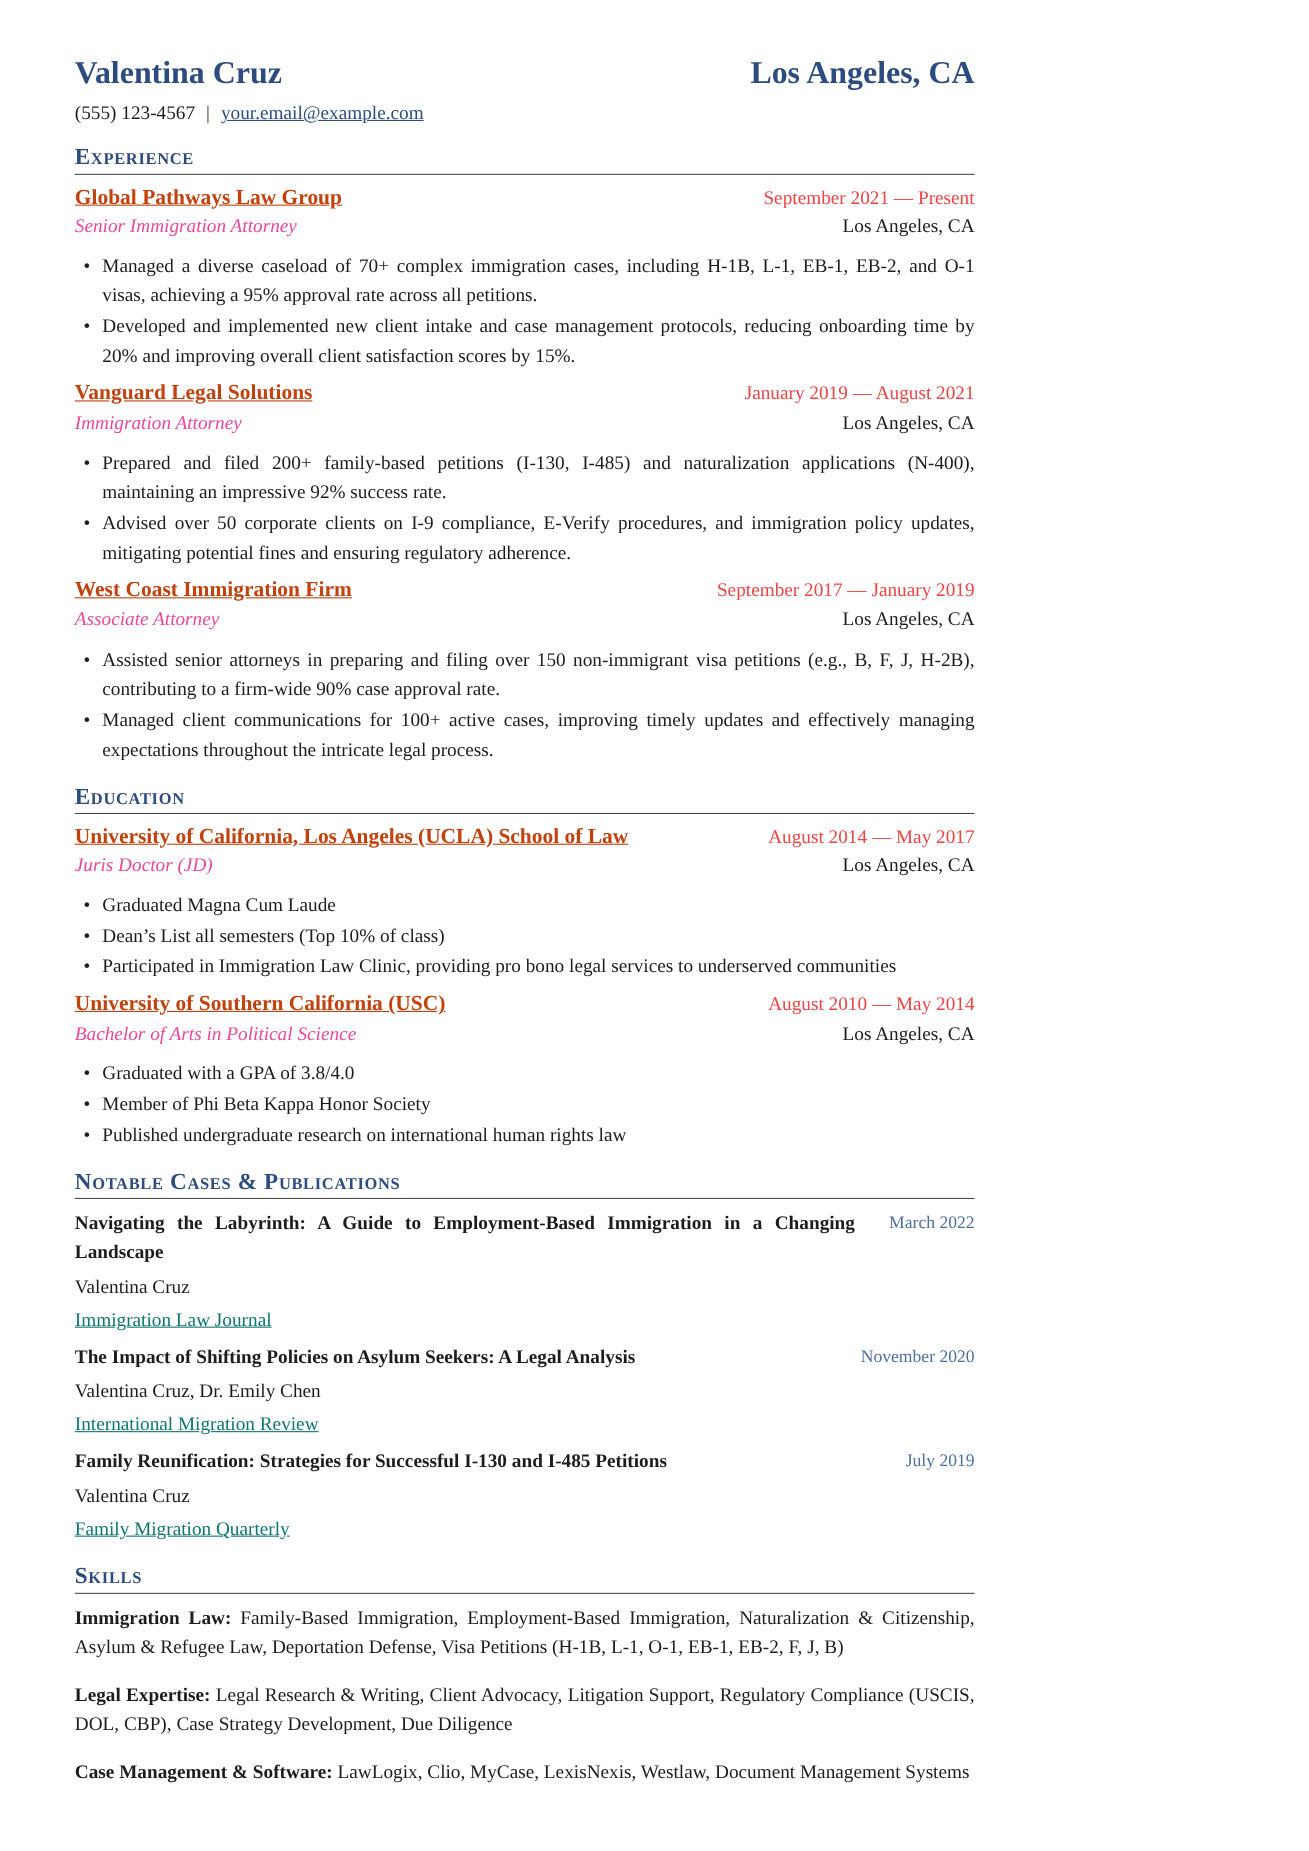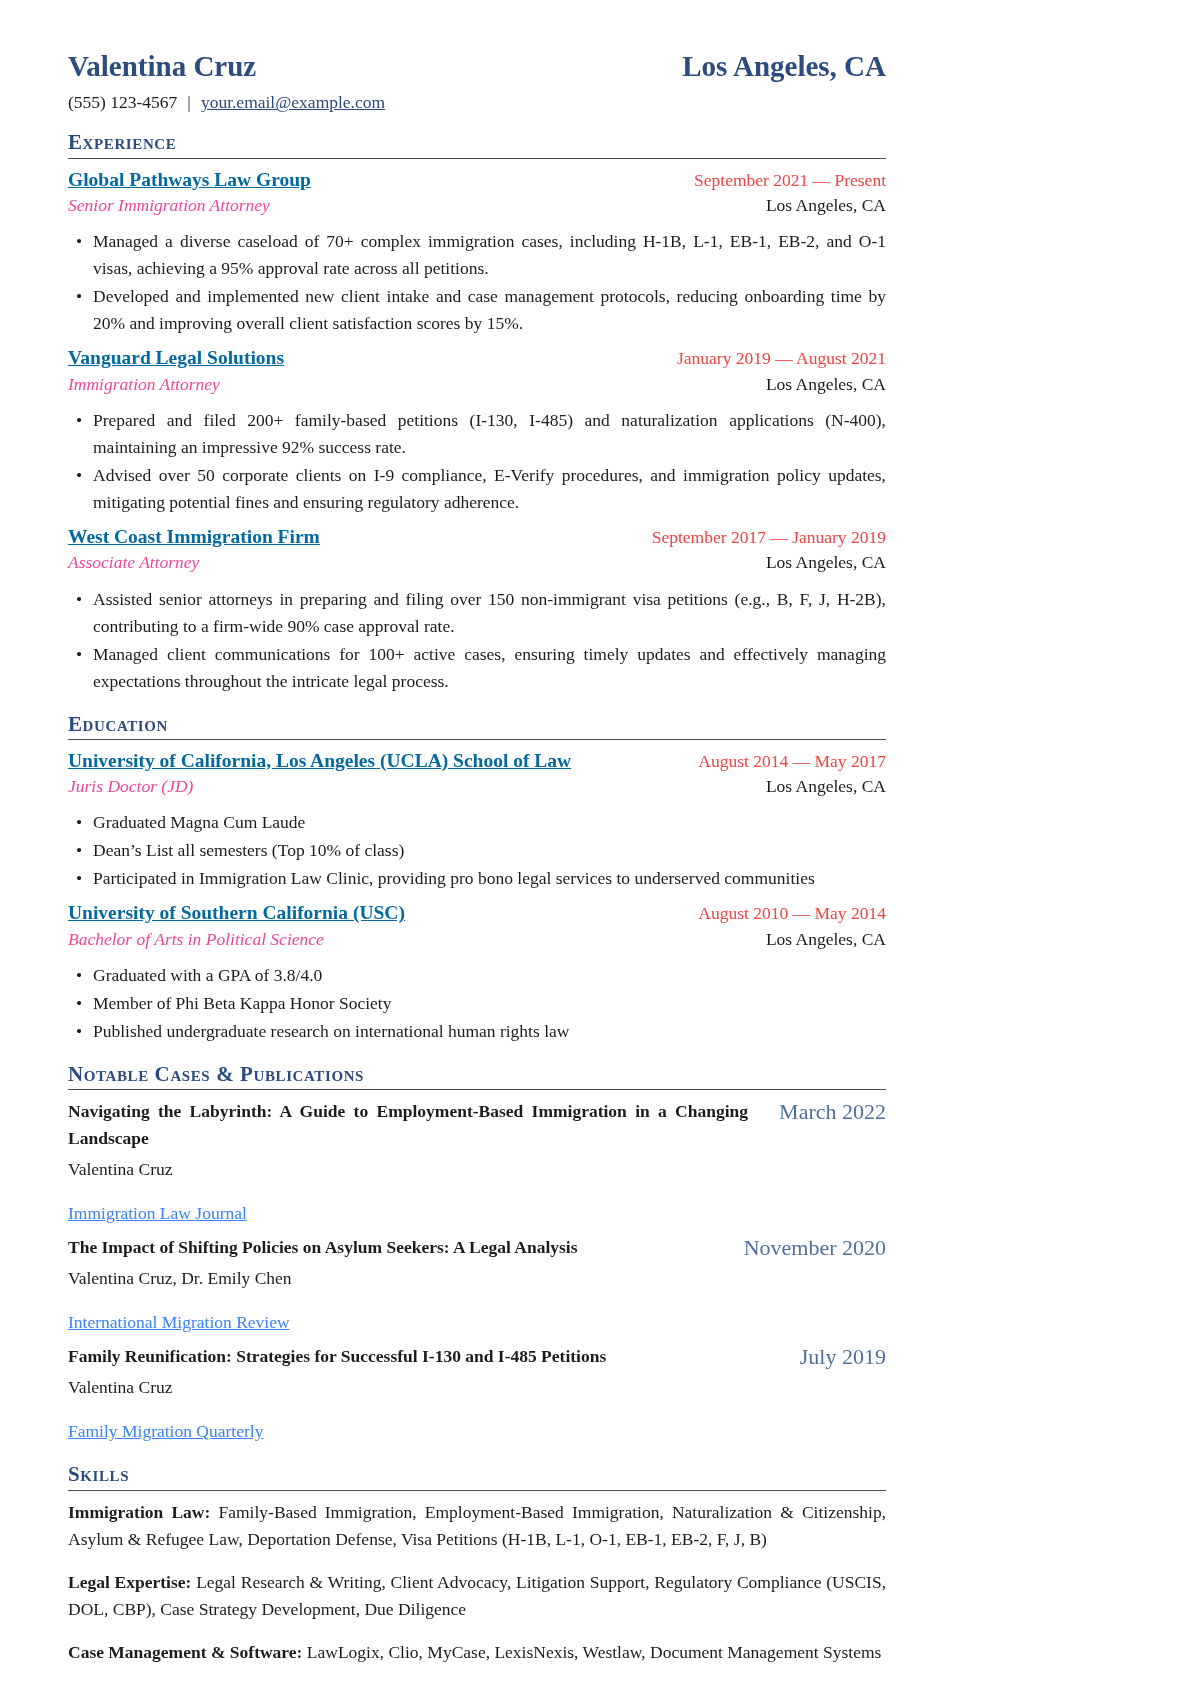--- a/index.html
+++ b/index.html
@@ -33,21 +33,21 @@
     padding-bottom: 2px;
     border-bottom: 1.8px solid #4d4d4d;
     line-height: 1.2;
   }
   .section-body { padding-top: 8px; }
 
   
   .entry { margin-bottom: 4px; }
   .entry-row { display: flex; justify-content: space-between; align-items: baseline; gap: 20px; }
   .org {
-    font-size: 19.5px; font-weight: bold; color: #0369a1;
+    font-size: 19.5px; font-weight: bold; color: #c2410c;
     text-decoration: underline; cursor: pointer; line-height: 1.35; text-align: center;
   }
   .dates { font-size: 17.5px; color: #ef4444; white-space: nowrap; line-height: 1.35; }
   .role { font-size: 17.5px; font-style: italic; color: #ec4899; line-height: 1.45; }
   .loc  { font-size: 17.5px; color: #1c1c1c; white-space: nowrap; line-height: 1.45; }
 
   ul.bullets {
     list-style: none;
     margin: 10px 0 8px 0;
     padding: 0 0 0 25px;
@@ -63,26 +63,26 @@
     content: "\2022";
     position: absolute;
     left: -17px;
     color: #1c1c1c;
   }
 
   
   .pub { margin-bottom: 7px; }
   .pub-head { display: flex; justify-content: space-between; align-items: flex-start; gap: 31px; }
   .pub-title { flex: 1; font-size: 17.5px; font-weight: bold; line-height: 27px; text-align: justify; }
-  .pub-date { font-size: 22px; color: #4e6f9f; white-space: nowrap; line-height: 27px; }
+  .pub-date { font-size: 16px; color: #4e6f9f; white-space: nowrap; line-height: 27px; }
   .pub-authors { font-size: 17.5px; line-height: 27px; margin-top: 4px; }
   .pub-venue {
     display: inline-block;
-    font-size: 17.5px; line-height: 27px; margin-top: 17px;
-    color: #3b82f6; text-decoration: underline; cursor: pointer;
+    font-size: 17.5px; line-height: 27px; margin-top: 3px;
+    color: #0f766e; text-decoration: underline; cursor: pointer;
   }
 
   
   .skill-par { font-size: 17.5px; line-height: 27px; text-align: justify; margin: 0 0 16px 0; }
   .skill-label { font-weight: bold; }
 </style>
 </head>
 <body>
 
 <div class="page">
@@ -132,21 +132,21 @@
       <div class="entry-row">
         <span class="org">West Coast Immigration Firm</span>
         <span class="dates">September 2017 — January 2019</span>
       </div>
       <div class="entry-row">
         <span class="role">Associate Attorney</span>
         <span class="loc">Los Angeles, CA</span>
       </div>
       <ul class="bullets">
         <li>Assisted senior attorneys in preparing and filing over 150 non-immigrant visa petitions (e.g., B, F, J, H-2B), contributing to a firm-wide 90% case approval rate.</li>
-        <li>Managed client communications for 100+ active cases, ensuring timely updates and effectively managing expectations throughout the intricate legal process.</li>
+        <li>Managed client communications for 100+ active cases, improving timely updates and effectively managing expectations throughout the intricate legal process.</li>
       </ul>
     </div>
   </div>
 
   <h2 class="section-title">Education</h2>
   <div class="section-body">
 
     <div class="entry">
       <div class="entry-row">
         <span class="org">University of California, Los Angeles (UCLA) School of Law</span>

